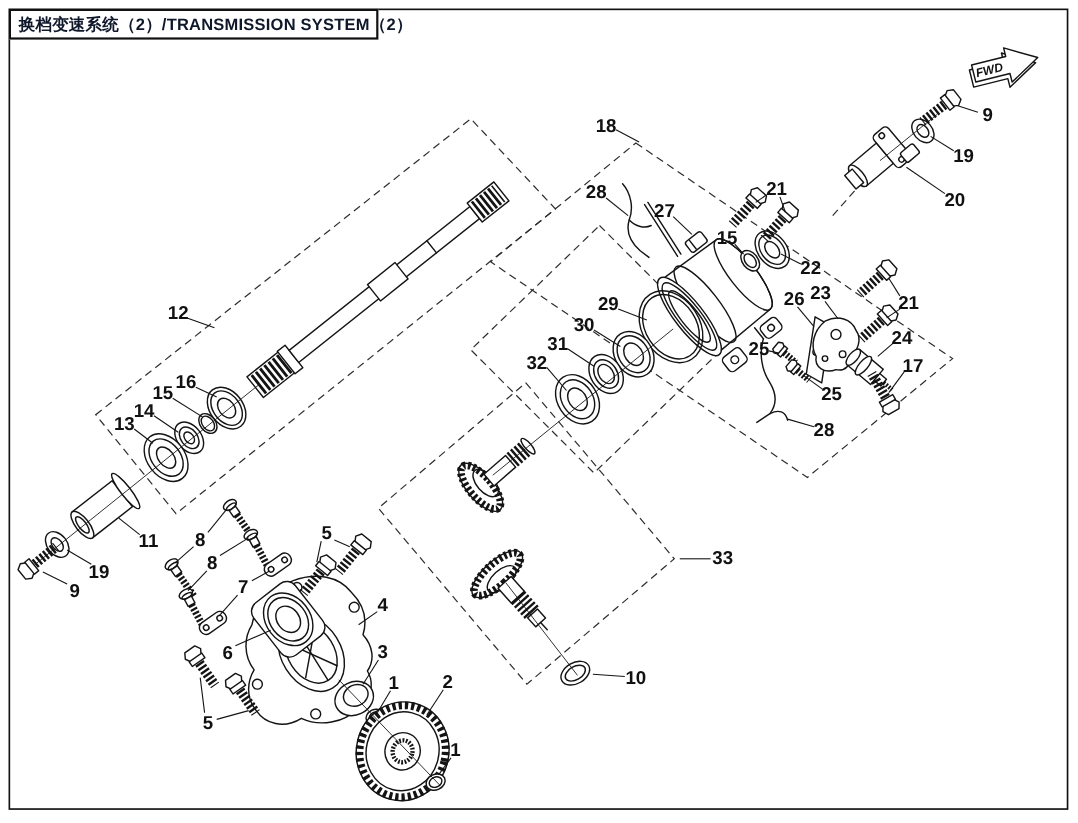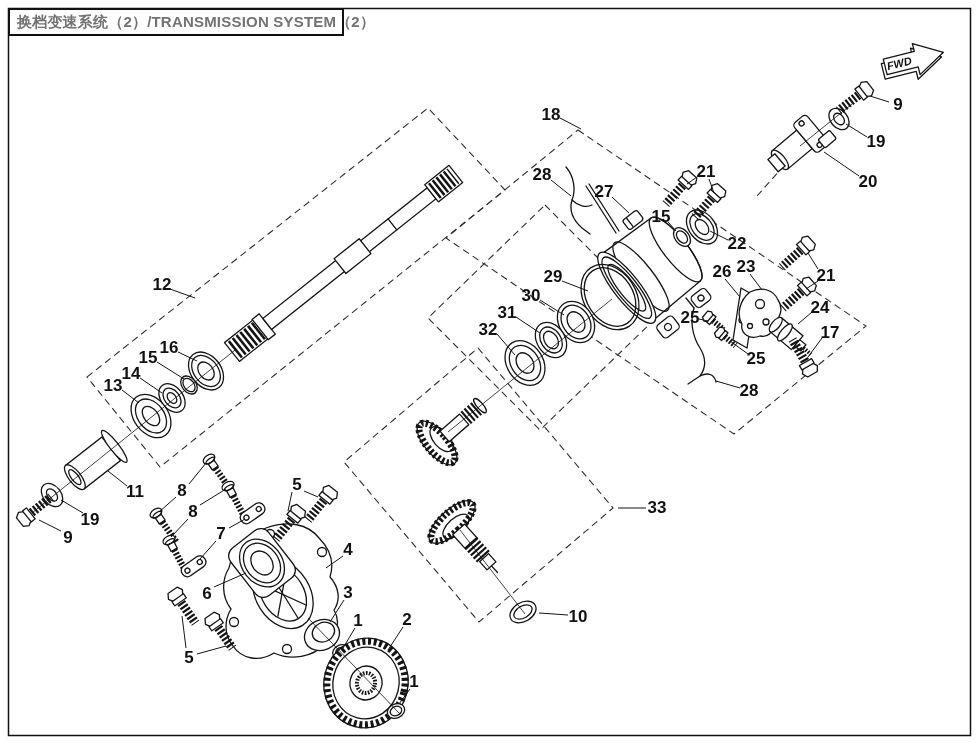--- a/index.html
+++ b/index.html
@@ -1,21 +1,21 @@
 <!DOCTYPE html>
 <html><head>
 <meta charset="utf-8">
 <style>
   html,body{margin:0;padding:0;background:#fff;}
   #stage{position:relative;width:980px;height:748px;background:#fff;overflow:hidden;
          font-family:"Liberation Sans","DejaVu Sans",sans-serif;}
   #art{position:absolute;left:0;top:0;}
   #title-box{position:absolute;left:8px;top:8px;width:336px;height:28px;border:2px solid #111;
              background:#fff;display:flex;align-items:center;box-sizing:border-box;z-index:5;}
-  #title-box span{font-weight:bold;font-size:15px;color:#737373;padding-left:7px;letter-spacing:0.2px;white-space:nowrap;}
+  #title-box span{font-weight:bold;font-size:15px;color:#0f172a;padding-left:7px;letter-spacing:0.2px;white-space:nowrap;}
   .ln{fill:none;stroke:#141414;stroke-width:1.3;stroke-linecap:round;stroke-linejoin:round;}
   .wh{fill:#ffffff;stroke:#141414;stroke-width:1.3;stroke-linejoin:round;}
   .thr{stroke:#141414;fill:none;}
   .dash{fill:none;stroke:#2e2e2e;stroke-width:1.1;stroke-dasharray:7 4.5;}
   .axis{stroke:#141414;stroke-width:0.8;fill:none;}
   .lead{stroke:#141414;stroke-width:1;fill:none;}
   .num{font-family:"Liberation Sans","DejaVu Sans",sans-serif;font-size:17px;font-weight:bold;fill:#111;}
   .fwd-text{font-family:"Liberation Sans","DejaVu Sans",sans-serif;font-size:11px;font-weight:bold;font-style:italic;fill:#111;}
 </style>
 </head>

